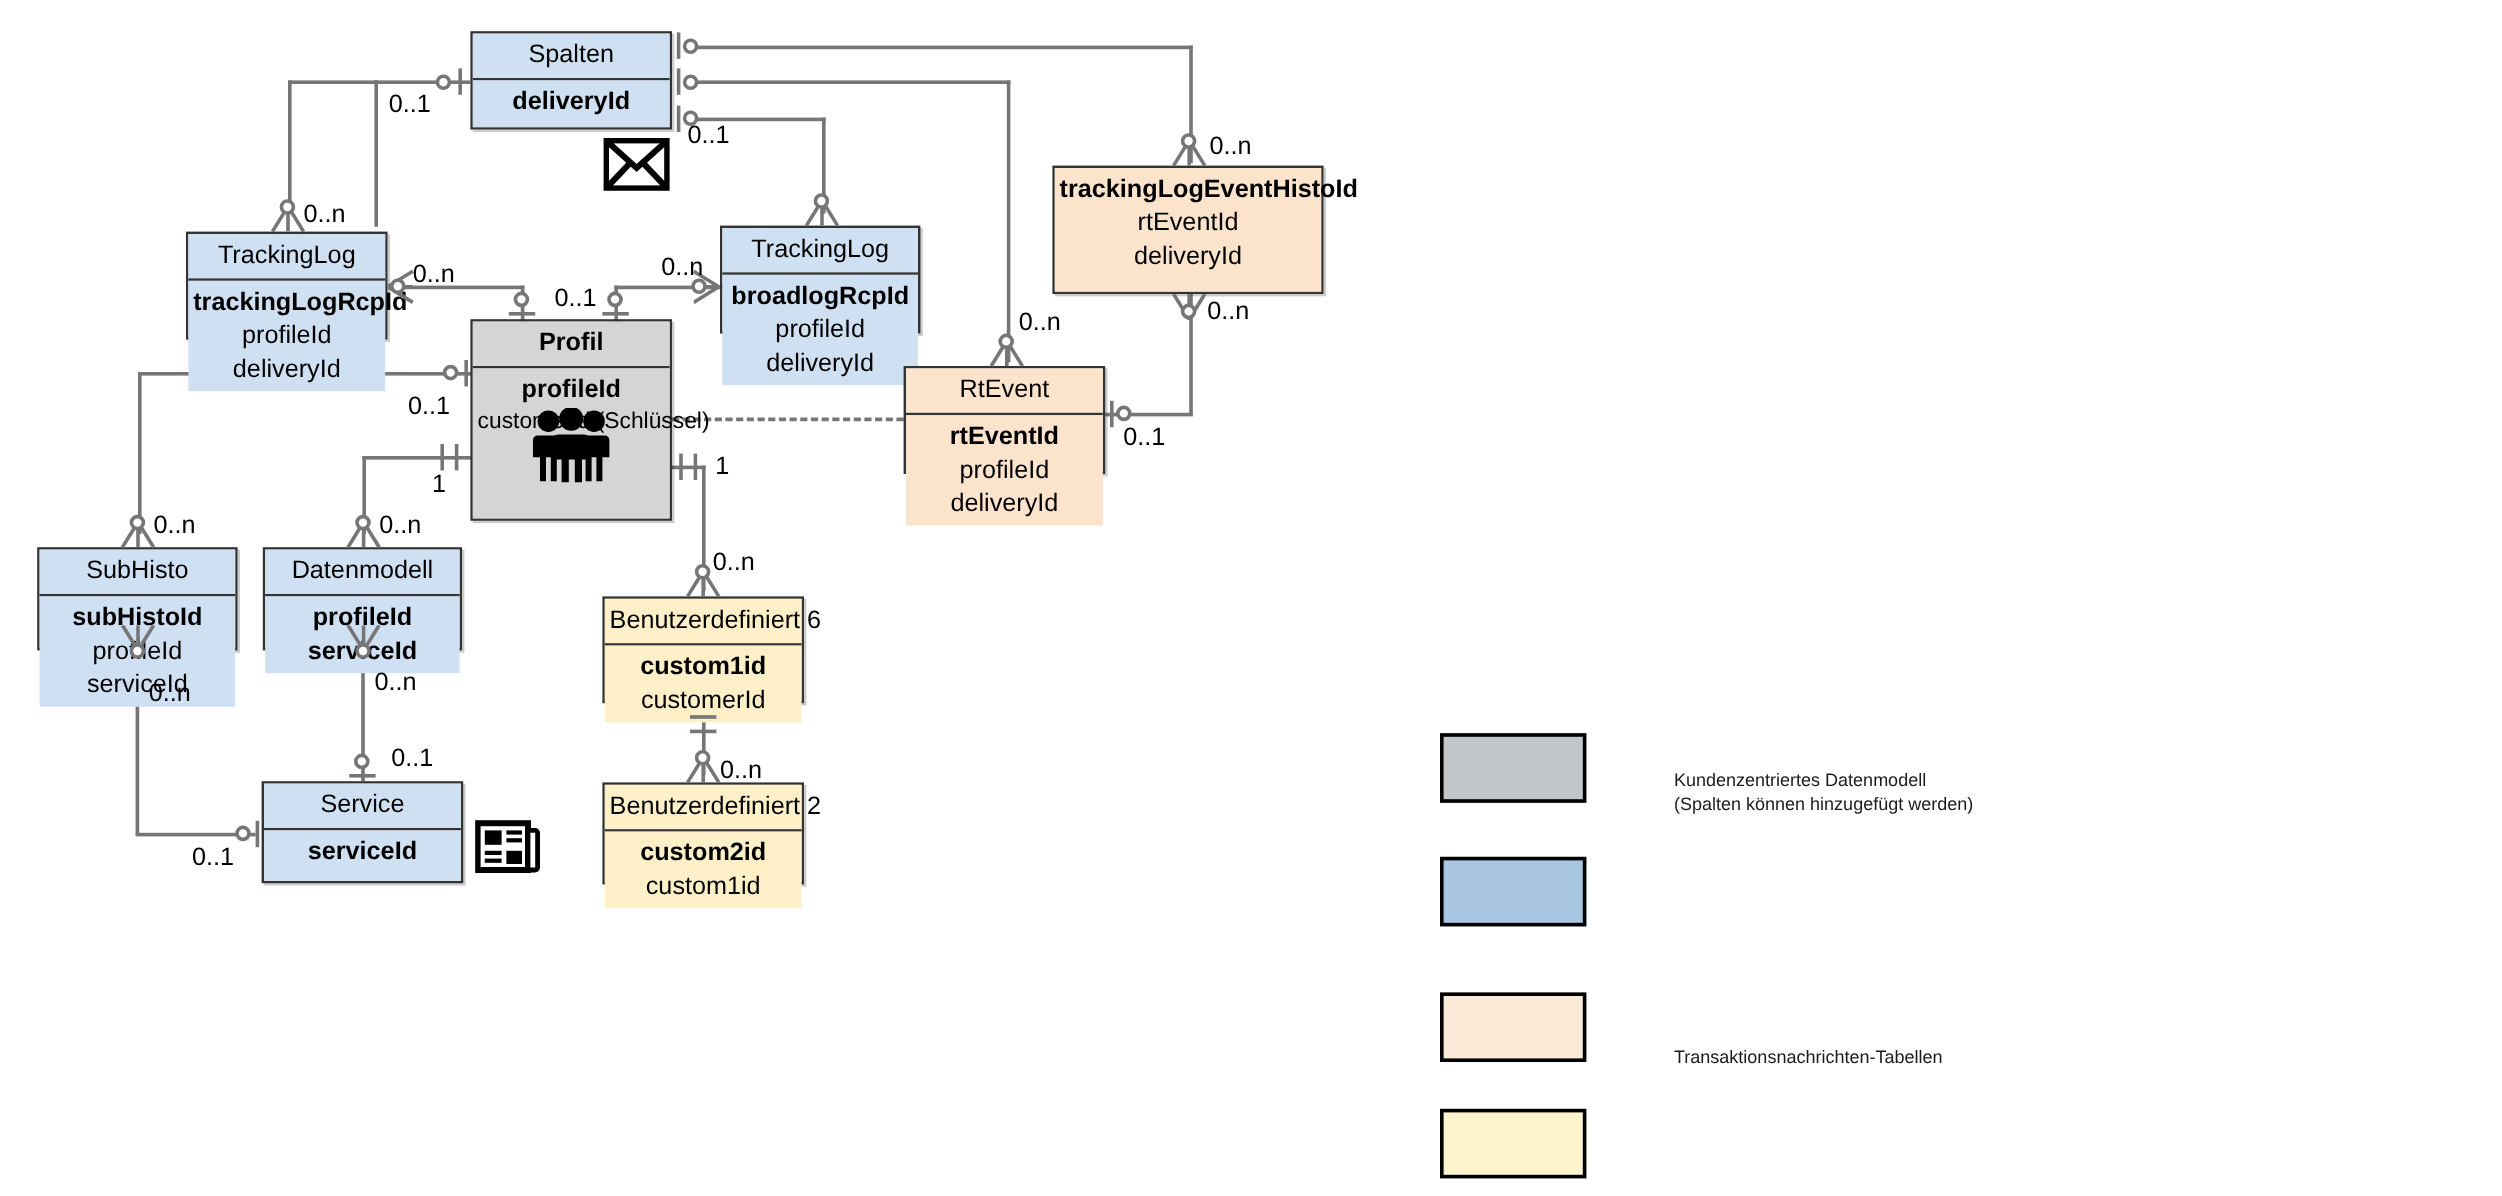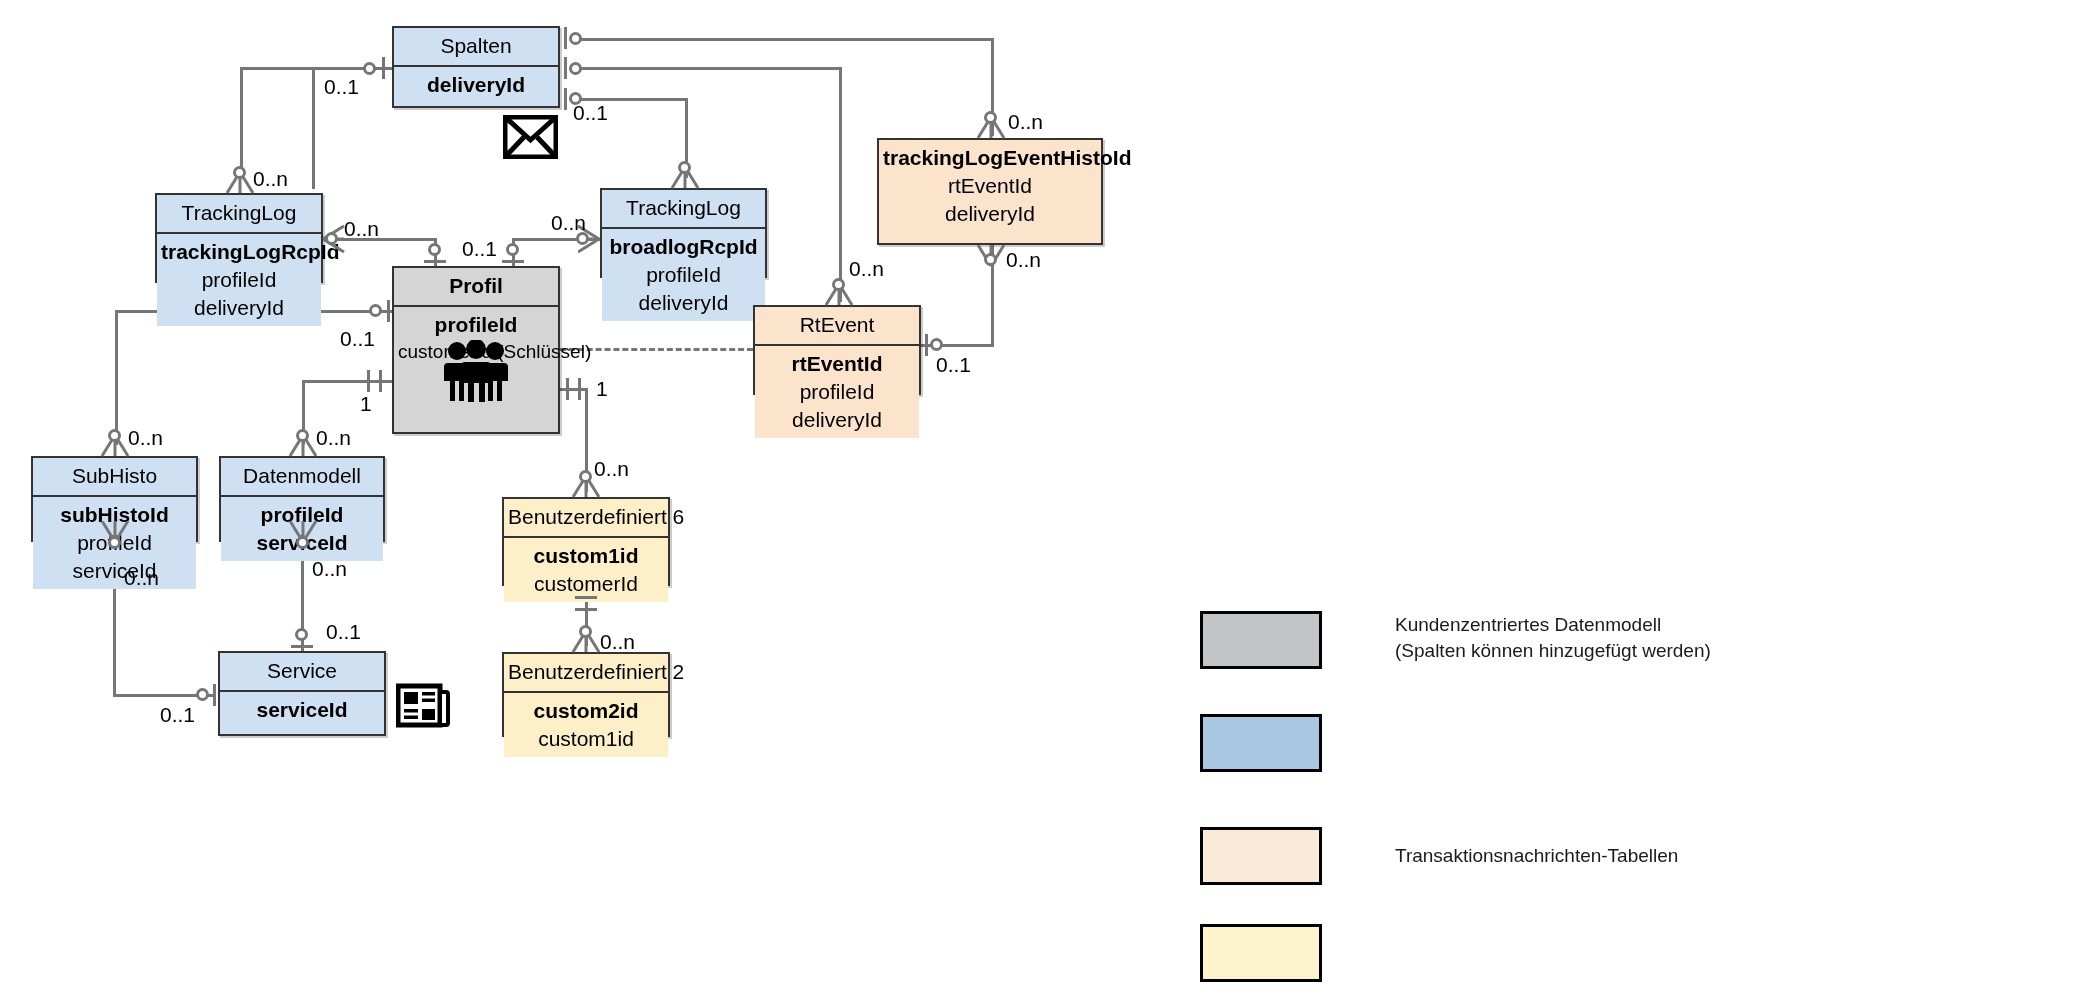--- a/index.html
+++ b/index.html
@@ -96,25 +96,26 @@
 
   
   .legend-swatch {
     position: absolute;
     box-sizing: border-box;
     border: 3px solid #000000;
     z-index: 5;
   }
   .legend-text {
     position: absolute;
-    font-size: 19px;
+    font-size: 15px;
     line-height: 1.35;
     color: #1a1a1a;
     white-space: pre-line;
     z-index: 5;
+    margin-top: 29px;
   }
 </style>
 </head>
 <body>
 
 <div id="canvas">
 
   <div class="ln lnh" style="left:312px; top:67px; width:80px;"></div>
   <div class="ln lnv" style="left:312px; top:67px; height:122px;"></div>
   <div class="ln lnh" style="left:240px; top:67px; width:75px;"></div>

